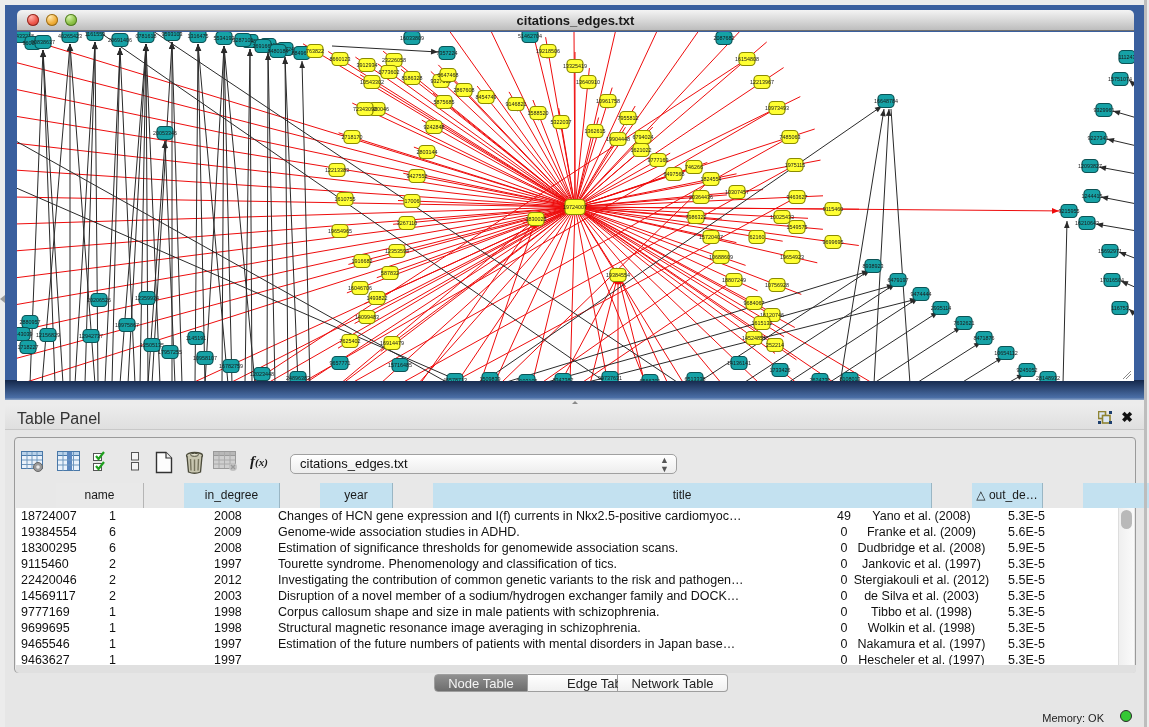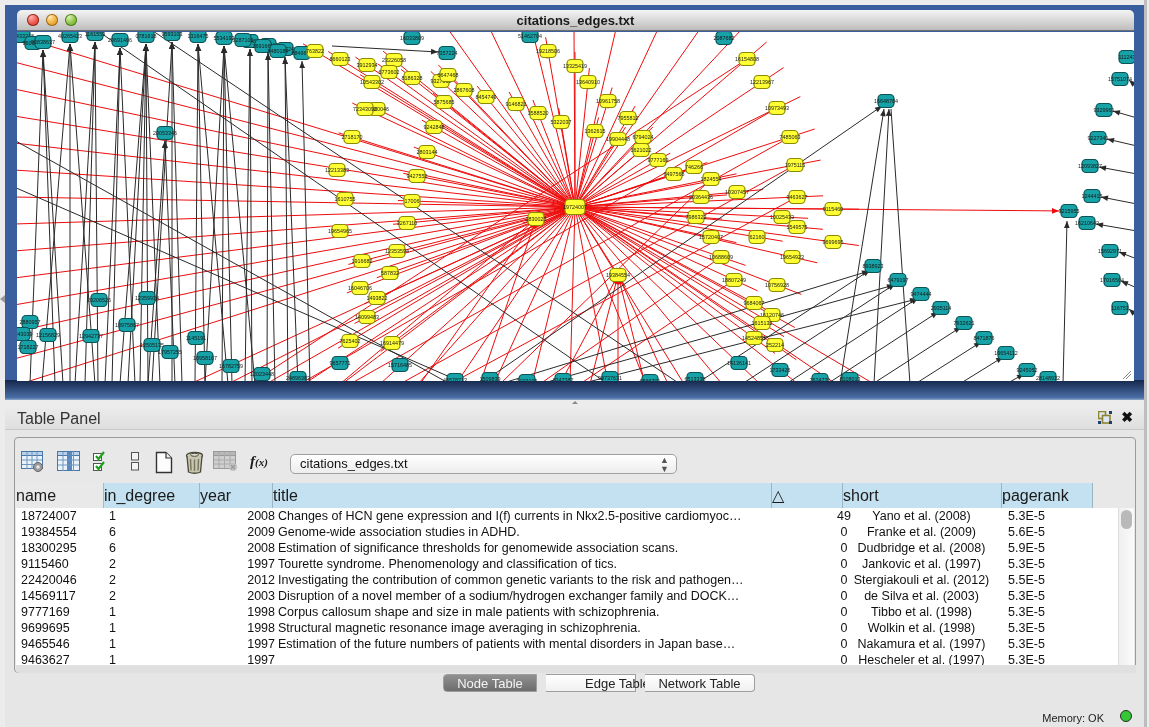--- a/index.html
+++ b/index.html
@@ -28,39 +28,39 @@
   border:1px solid #9a9a9a; border-radius:4px; background:#e8e8e8; }
 
 .tbi { position:absolute; top:13px; }
 #combo { position:absolute; left:275px; top:16px; width:387px; height:20px; border:1px solid #a0a0a0;
   border-radius:5px; background:linear-gradient(#ffffff,#ededed); font-size:13px; color:#111;
   line-height:18px; padding-left:9px; }
 #combo .arr { position:absolute; right:7px; top:1px; font-size:9px; color:#555; line-height:9px; }
 
 #grid { position:absolute; left:1px; top:70px; width:1104px; height:157px; background:#fff; overflow:hidden; }
 .hr { position:absolute; top:0; height:25px; display:flex; }
-.th { height:25px; border-right:1px solid #9ab6c4; background:#c3e1f0; font-size:16px; color:#1a1a1a;
-  line-height:25px; }
+.th { height:25px; border-right:1px solid #9ab6c4; background:#c3e1f0; font-size:12px; color:#1a1a1a;
+  text-align:center; line-height:25px;margin-left:40px; }
 .th.gray { background:#e9e9e9; border-right:1px solid #b5b5b5; }
 .tr { position:relative; height:16px; width:100%; }
 .td { position:absolute; top:1px; font-size:12.5px; color:#111; white-space:nowrap; overflow:hidden; }
 .c0 { left:5px; width:84px; }
 .c1 { left:93px; width:92px; }
-.c2 { left:189px; width:70px;text-align:right; }
+.c2 { left:198px; width:70px; }
 .c3 { left:262px; width:496px; }
 .c4 { left:794px; width:68px;text-align:center; }
 .c5 { left:826px; width:159px; text-align:center; }
 .c6 { left:992px; width:90px; }
 #vsb { position:absolute; right:1px; top:70px; width:16px; height:157px; background:linear-gradient(90deg,#efefef,#fafafa); border-left:1px solid #ddd; }
 #vsb .thumb { position:absolute; left:2px; top:2px; width:11px; height:19px; background:#b9b9b9; border-radius:6px; }
 #gridfoot { position:absolute; left:1px; top:227px; width:1120px; height:8px; background:#e0e0e0; border-radius:0 0 3px 3px; }
 
 #tabs { position:absolute; left:429px; top:244px; height:18px; display:flex; font-size:13px; }
 .tab { height:18px; line-height:17px; text-align:center; border:1px solid #9e9e9e; border-left:none;
-  background:linear-gradient(#ffffff,#f0f0f0); color:#222; white-space:nowrap;margin-left:9px; }
+  background:linear-gradient(#ffffff,#f0f0f0); color:#222; white-space:nowrap; }
 .tab.sel { background:linear-gradient(#909090,#6d6d6d); color:#f4f4f4; border-left:1px solid #9e9e9e;
   border-radius:4px 0 0 4px; }
 .tab.last { border-radius:0 4px 4px 0; }
 #status { position:absolute; right:40px; top:282px; font-size:11px; color:#222; }
 #memdot { position:absolute; right:12px; top:280px; width:12px; height:12px; border-radius:50%;
   background:#35c835; border:1.5px solid #2a2a2a; }
 
 #floaticon { position:absolute; right:32px; top:7px; width:14px; height:13px; }
 #closeicon { position:absolute; right:11px; top:5px; font-size:14px; font-weight:bold; color:#111; }
 #rightedge { position:absolute; left:1144px; top:0; width:3px; height:727px; background:#bdbdbd; }

